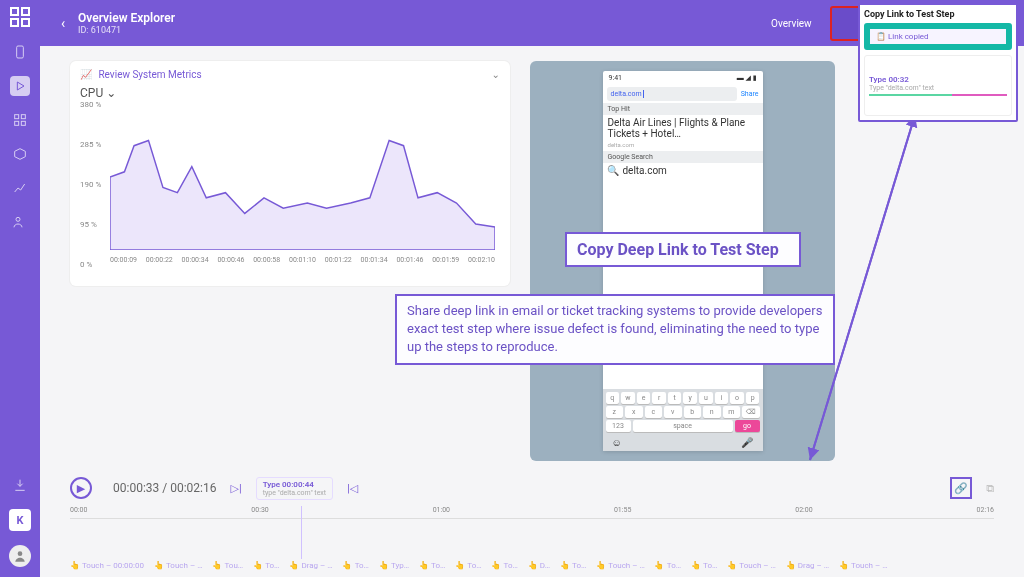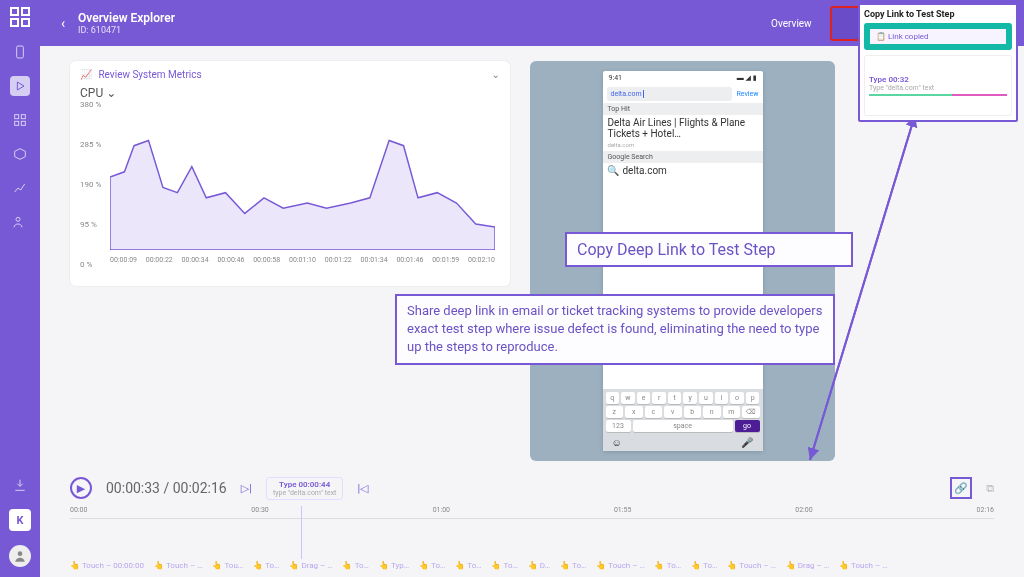--- a/index.html
+++ b/index.html
@@ -42,40 +42,40 @@
   .url-row{display:flex;align-items:center;gap:4px;padding:2px 4px;}
   .url-input{flex:1;background:#eceef0;padding:3px 4px;border-radius:3px;color:#4363EE;font-size:7px;}
   .cancel{color:#1e85ff;font-size:7px;}
   .p-sec{background:#eceef0;padding:2px 5px;font-size:7px;color:#555;}
   .p-item{padding:2px 5px;font-size:10px;}
   .p-sub{color:#aaa;font-size:6px;padding:0 5px 3px;}
   .kb{margin-top:auto;background:#d9dde1;padding:3px;}
   .kb-row{display:flex;gap:2px;margin-bottom:2px;}
   .key{flex:1;background:#fff;text-align:center;border-radius:2px;font-size:7px;line-height:12px;color:#888;box-shadow:0 1px 0 #bbb;}
   .key.sp{flex:4;}
-  .key.go{background:#4c1d95;color:#fff;}
+  .key.go{background:#ec4899;color:#fff;}
   .kb-bottom{display:flex;justify-content:space-between;padding:3px 6px 0;font-size:10px;}
   
   .co{position:absolute;border:2px solid #7759d6;background:#fdfdff;color:#6b52c5;padding:6px 10px;font-size:14px;}
-  .co1{left:525px;top:186px;width:288px;font-weight:400;font-size:16px;}
+  .co1{left:525px;top:186px;width:236px;font-weight:700;font-size:16px;}
   .co2{left:355px;top:248px;width:440px;font-size:13px;line-height:1.4;}
   
   .popover{position:absolute;right:6px;top:3px;width:160px;background:#fff;border:2px solid #7759d6;border-radius:2px;padding:4px;z-index:20;}
   .popover .pt{font-size:9px;font-weight:700;color:#222;margin-bottom:4px;}
   .pill{border:6px solid #14b8a6;background:#f7f4ff;color:#7759d6;font-size:8px;padding:3px 6px;border-radius:3px;}
   .step{border:1px solid #eee;border-radius:3px;padding:19px 4px;margin-top:5px;font-size:8px;}
   .step .s1{color:#7759d6;font-weight:600;}
   .step .s2{color:#aaa;font-size:7px;}
   .bar{height:2px;background:linear-gradient(90deg,#5bd6a3 0 60%,#e05bbf 60% 100%);margin-top:2px;}
   
   .player{position:absolute;left:30px;right:30px;top:425px;height:34px;display:flex;align-items:center;gap:14px;}
   .playbtn{width:22px;height:22px;border-radius:50%;border:2px solid #7759d6;display:flex;align-items:center;justify-content:center;color:#7759d6;cursor:pointer;}
-  .ptime{font-size:14px;color:#666;}
+  .ptime{font-size:12px;color:#666;margin-left:7px;}
   .chip{border:1px solid #e5dcff;border-radius:3px;padding:2px 6px;font-size:8px;}
-  .chip .c1{color:#7759d6;font-weight:600;text-align:center;}
+  .chip .c1{color:#7759d6;font-weight:600;}
   .chip .c2{color:#aaa;font-size:7px;}
   .link-sq{width:22px;height:22px;border:2px solid #7759d6;display:flex;align-items:center;justify-content:center;color:#7759d6;cursor:pointer;margin-left:auto;}
   .tl{position:absolute;left:30px;right:30px;top:460px;font-size:7px;color:#888;}
   .tl-row{display:flex;justify-content:space-between;margin-bottom:4px;}
   .interactions{position:absolute;left:30px;right:30px;top:515px;display:flex;gap:10px;font-size:8px;color:#b8a6ef;flex-wrap:nowrap;overflow:hidden;}
   .inter-item{display:flex;align-items:center;gap:2px;white-space:nowrap;}
   
   .arrow1{position:absolute;pointer-events:none;}
 </style>
 </head>
@@ -189,21 +189,21 @@
   </div>
 
   <div class="device">
     <div class="phone">
       <div class="phone-status">
           <span>9:41</span>
           <span>▬ ◢ ▮</span>
         </div>
       <div class="url-row">
         <div class="url-input"><span>delta.com</span><span style="border-right:1px solid #4363EE;margin-left:1px;">​</span></div>
-        <span class="cancel">Review</span>
+        <span class="cancel">Share</span>
       </div>
       <div class="p-sec">Top Hit</div>
       <div class="p-item">Delta Air Lines | Flights &amp; Plane Tickets + Hotel…</div>
       <div class="p-sub">delta.com</div>
       <div class="p-sec">Google Search</div>
       <div class="p-item">🔍 <span>delta.com</span></div>
       <div class="kb">
         <div class="kb-row">
           <div class="key">q</div>
             <div class="key">w</div>

